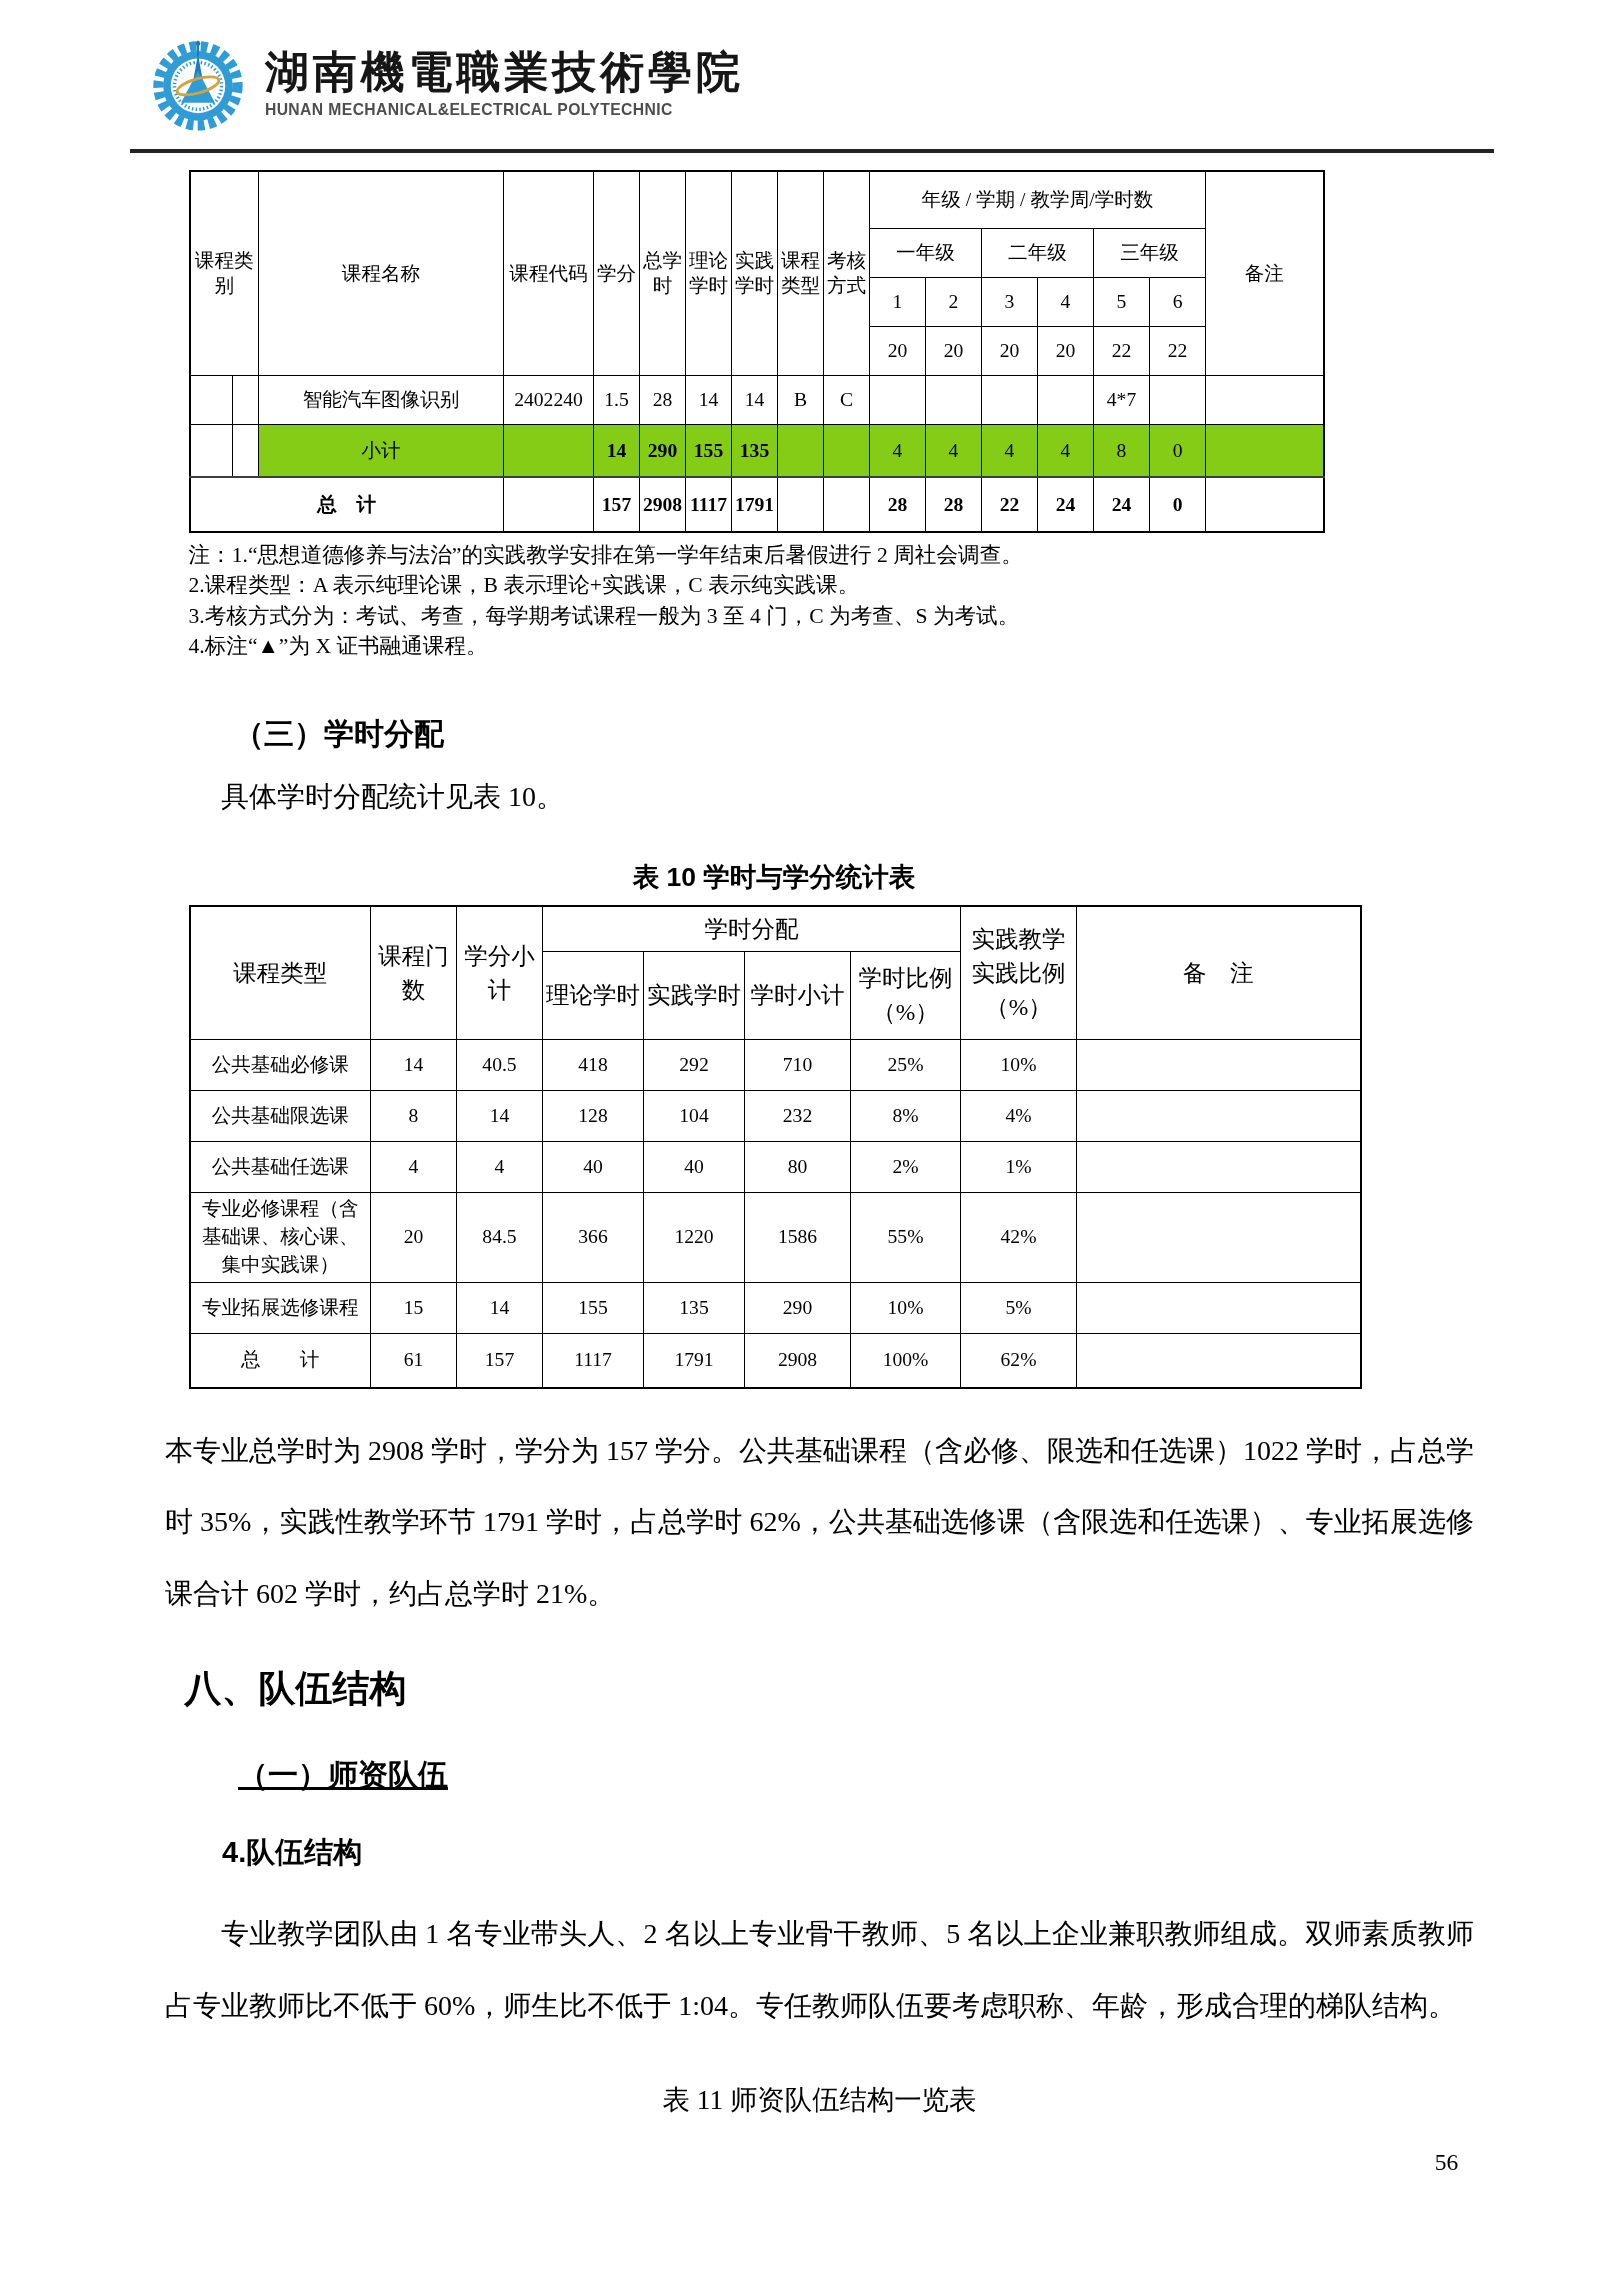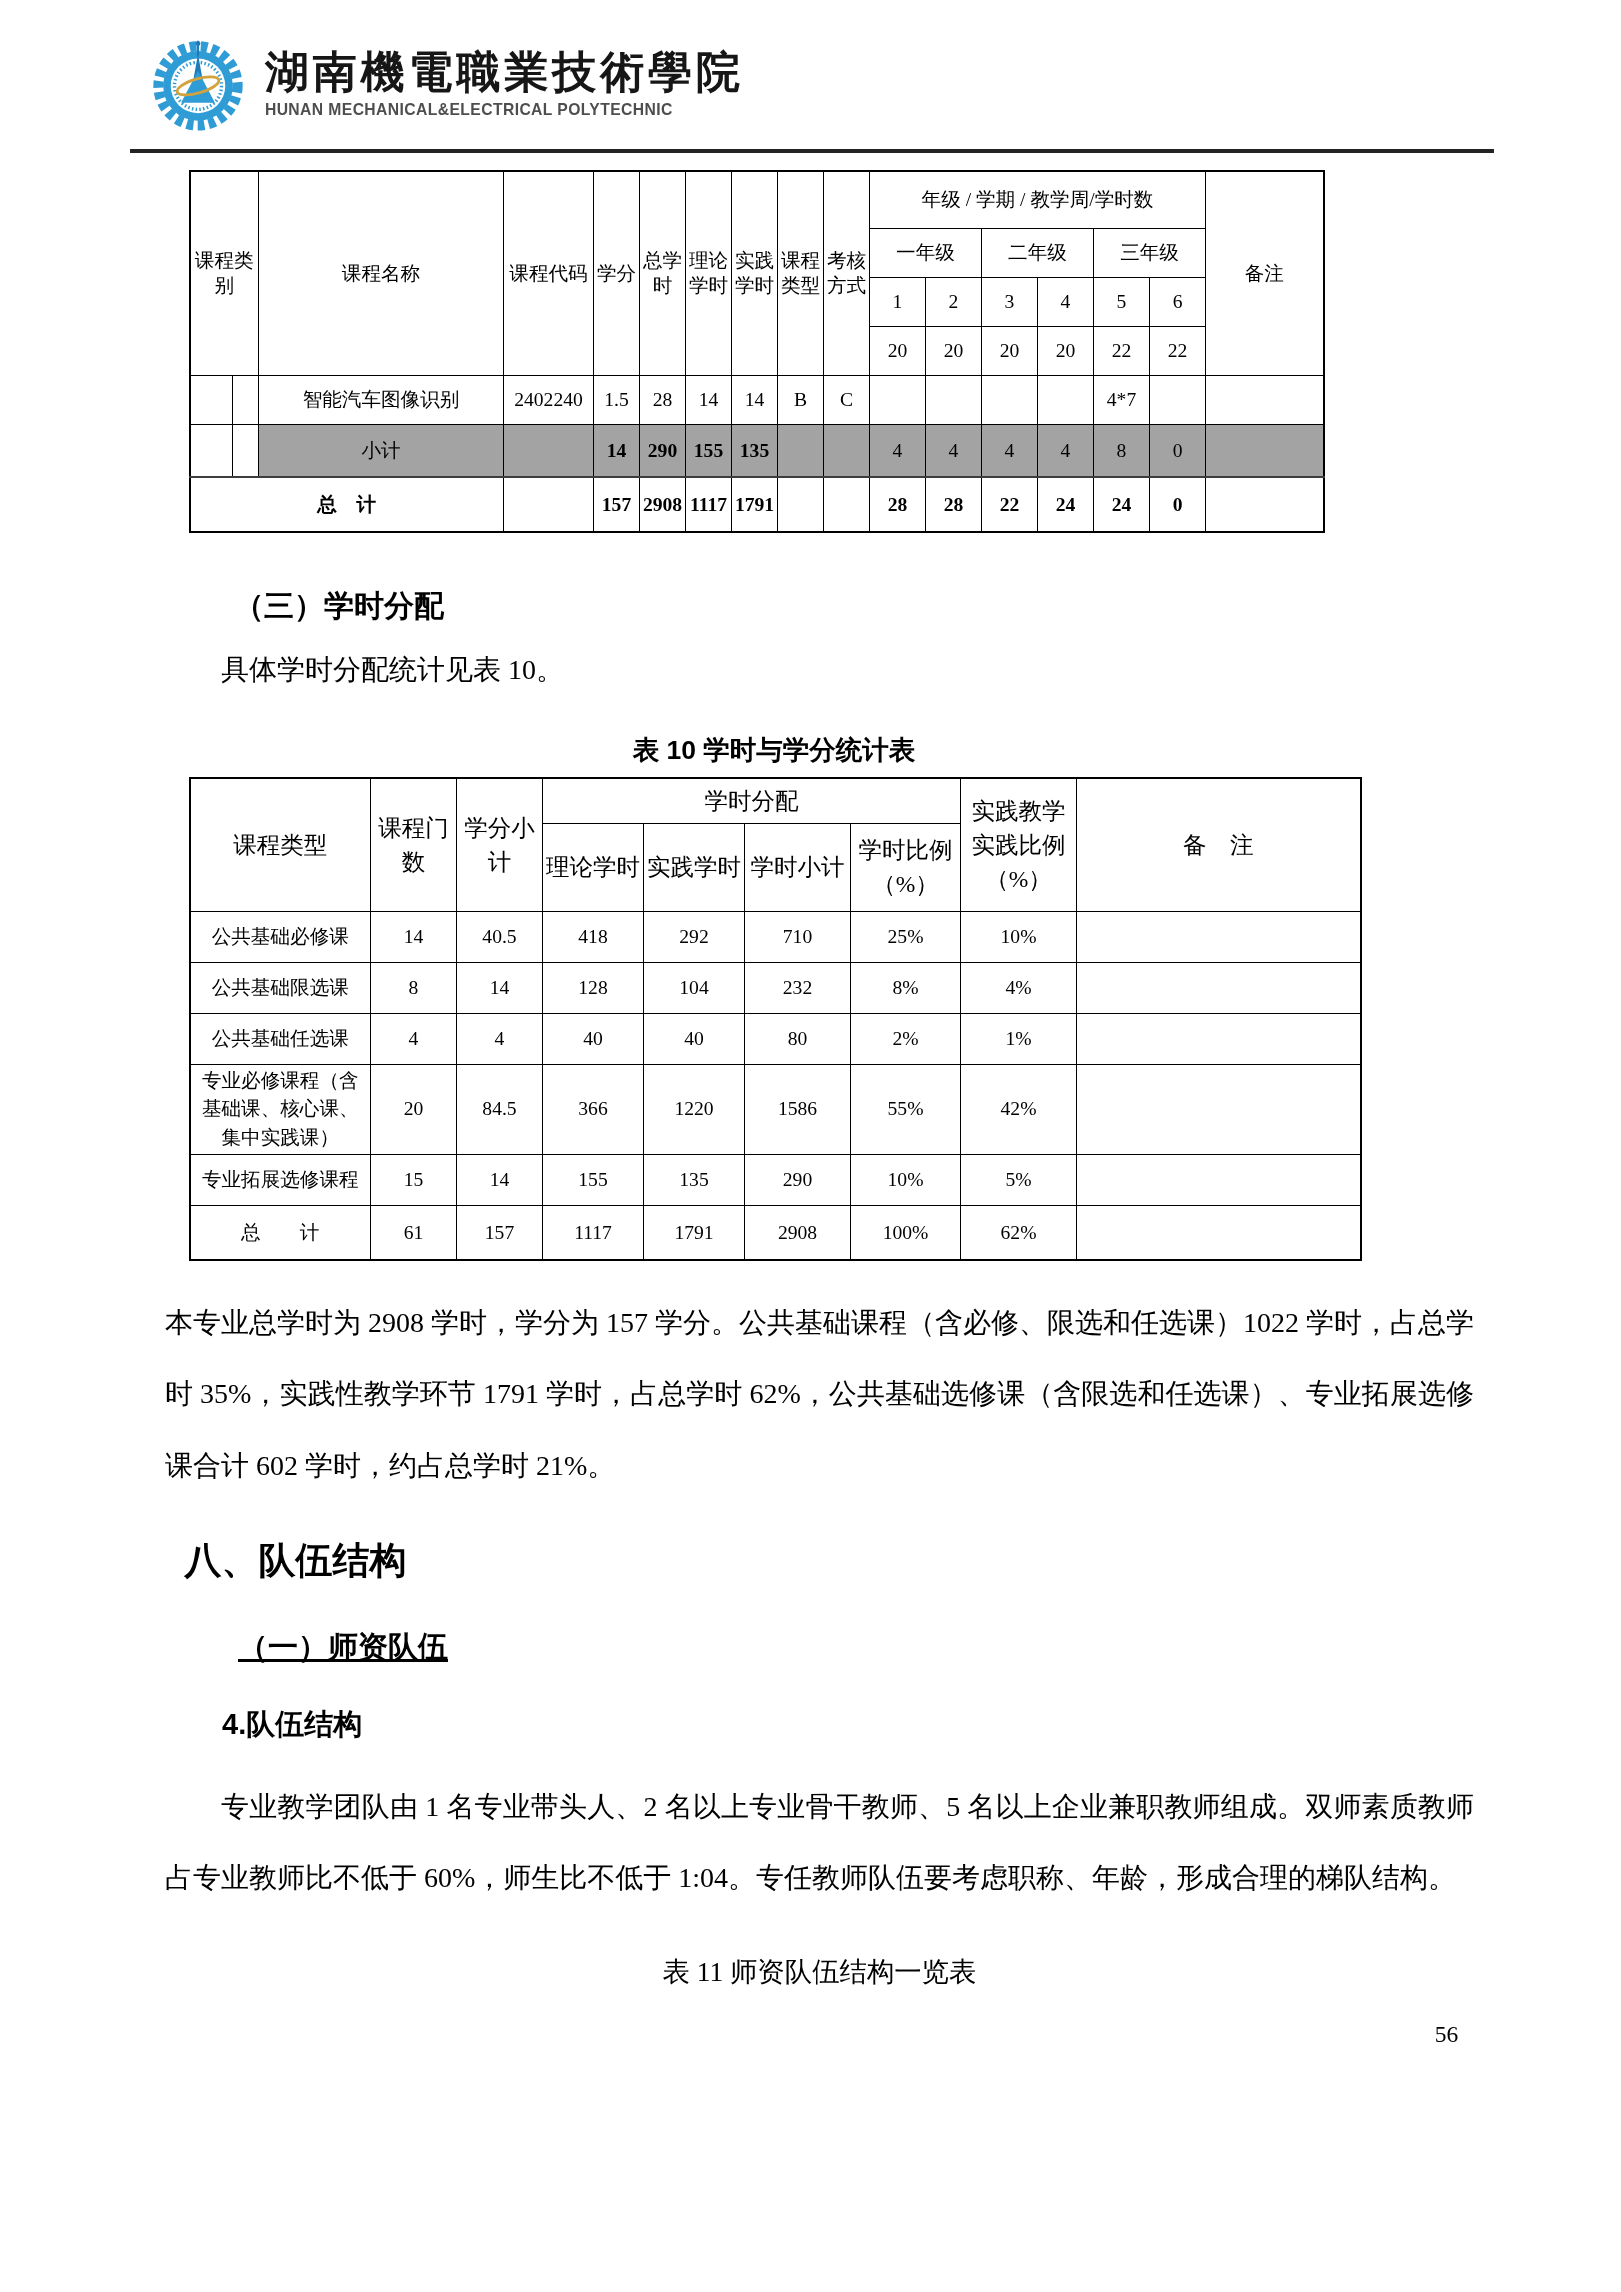--- a/index.html
+++ b/index.html
@@ -15,21 +15,21 @@
 
   
   table{border-collapse:collapse;table-layout:fixed;}
   td{border:1px solid #000;text-align:center;vertical-align:middle;padding:1px 2px;overflow:hidden;word-break:break-all;}
   .tblock{margin-left:23.5px;}
 
   
   .t1{width:1133px;margin-top:17.6px;border:2.9px solid #000;font-size:19.6px;line-height:1.3;}
   .t1 .hA{height:57px;} .t1 .hB{height:49px;} .t1 .hC{height:49px;} .t1 .hD{height:49px;}
   .t1 .rCourse{height:49px;} .t1 .rSub{height:53px;} .t1 .rGrand{height:55px;}
-  .shade{background:#a3a3a3;margin-top:8px;}
+  .shade{background:#84cc16;margin-top:8px;}
   .b{font-weight:bold;}
   .rGrand td{border-top:2.9px solid #3d3d3d;font-weight:bold;}
   .splitline{background-image:linear-gradient(#000,#000);background-repeat:no-repeat;background-size:1px 100%;background-position:62% 0;}
 
   
   .notes{font-size:21.6px;line-height:1.4;margin-top:6.9px;color:#000;}
 
   
   .h3{font-family:"Liberation Sans","DejaVu Sans",sans-serif;font-weight:bold;font-size:30px;margin:53px 0 0 69px;}
   .intro{font-size:28px;margin:23.5px 0 0 0;text-indent:2em;}
@@ -178,20 +178,26 @@
         <td>28</td>
         <td>22</td>
         <td>24</td>
         <td>24</td>
         <td>0</td>
         <td></td>
       </tr>
     </tbody>
       </table>
 
+    <div class="notes">
+      <div>注：1.“思想道德修养与法治”的实践教学安排在第一学年结束后暑假进行 2 周社会调查。</div>
+      <div>2.课程类型：A 表示纯理论课，B 表示理论+实践课，C 表示纯实践课。</div>
+      <div>3.考核方式分为：考试、考查，每学期考试课程一般为 3 至 4 门，C 为考查、S 为考试。</div>
+      <div>4.标注“▲”为 X 证书融通课程。</div>
+    </div>
   </div>
 
   <div class="h3">（三）学时分配</div>
   <p class="intro">具体学时分配统计见表 10。</p>
 
   <div class="tblock">
     <div class="cap10">表 10 学时与学分统计表</div>
     <table class="t2">
       <colgroup>
         <col style="width:181px">

